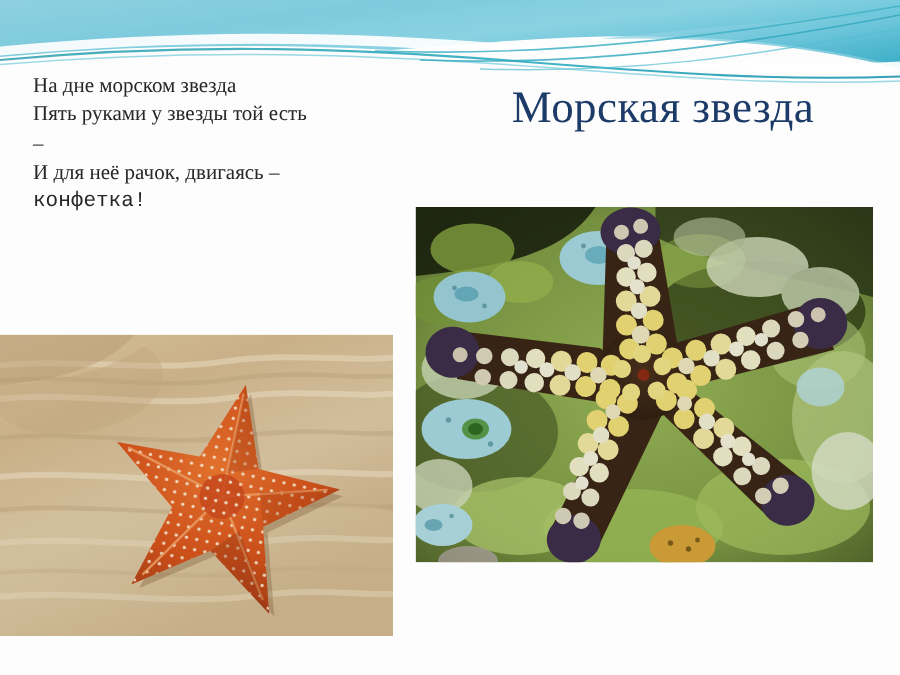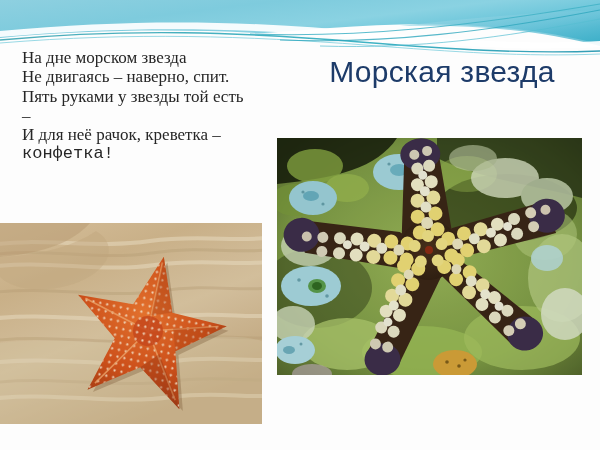--- a/index.html
+++ b/index.html
@@ -35,36 +35,36 @@
     display: block;
   }
 
   
   #slide-title {
     position: absolute;
     left: 292px;
     top: 55px;
     width: 300px;
     text-align: center;
-    font-family: Liberation Sans, sans-serif;
+    font-family: Liberation Serif, serif;
     font-size: 30px;
     line-height: 1.1;
     letter-spacing: 0.3px;
     color: #1d3b69;
     white-space: nowrap;
   }
 
   
   #poem-block {
     position: absolute;
     left: 22px;
     top: 48px;
     width: 250px;
     font-family: "Liberation Serif", serif;
-    font-size: 17px;
+    font-size: 14px;
     line-height: 19.3px;
     color: #262626;
   }
   #poem-block .poem-line {
     display: block;
     white-space: nowrap;
   }
   #poem-block .poem-line.tail {
     position: relative;
     z-index: 5;
@@ -136,24 +136,23 @@
       <path d="M250,34 C360,38 470,26 600,4" fill="none" stroke="#3fb2c6" stroke-width="1.1" opacity="0.85"></path>
       <path d="M280,40 C390,44 490,31 600,10" fill="none" stroke="#2da6bd" stroke-width="1.1" opacity="0.8"></path>
       <path d="M320,46 C420,49 500,38 600,19" fill="none" stroke="#55bed2" stroke-width="1" opacity="0.7"></path>
     </svg>
   </div>
 
   <div id="slide-title">Морская звезда</div>
 
   <div id="poem-block">
     <span class="poem-line">На дне морском звезда</span>
-    <span class="poem-line">Не двигаясь – наверно, спит.</span>
     <span class="poem-line">Пять руками у звезды той есть</span>
     <span class="poem-line">–</span>
-    <span class="poem-line">И для неё рачок, креветка –</span>
+    <span class="poem-line">И для неё рачок, двигаясь –</span>
     <span class="poem-line tail">конфетка!</span>
   </div>
 
   <div class="photo" id="photo-starfish-sand">
     <svg viewBox="0 0 262 201" preserveAspectRatio="none" xmlns="http://www.w3.org/2000/svg">
       <defs>
         <linearGradient id="sandG" x1="0" y1="0" x2="0.5" y2="1">
           <stop offset="0%" stop-color="#d9c29d"></stop>
           <stop offset="30%" stop-color="#cdb48c"></stop>
           <stop offset="60%" stop-color="#d6c2a0"></stop>

